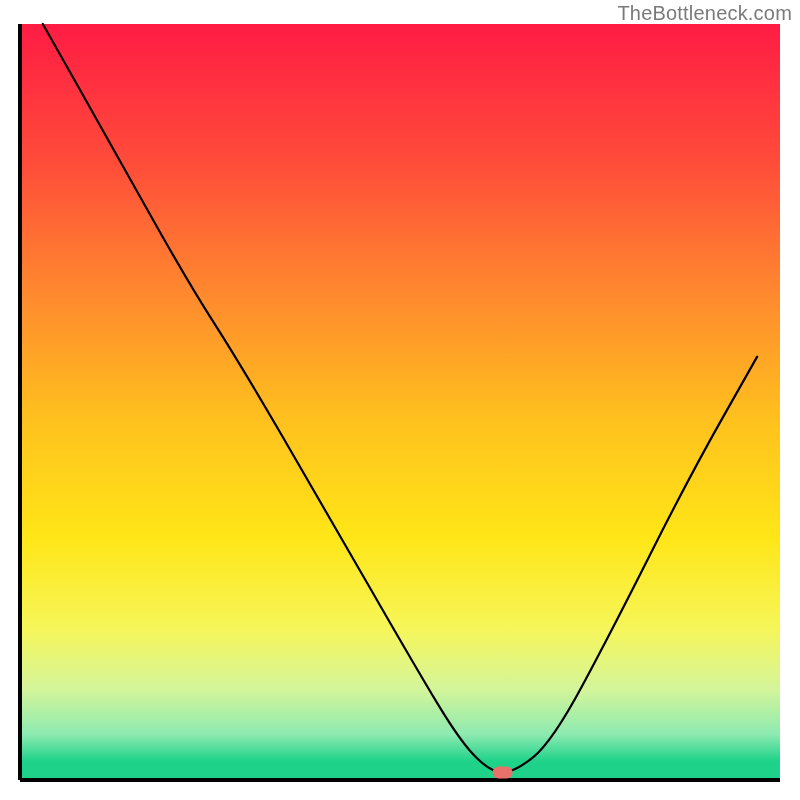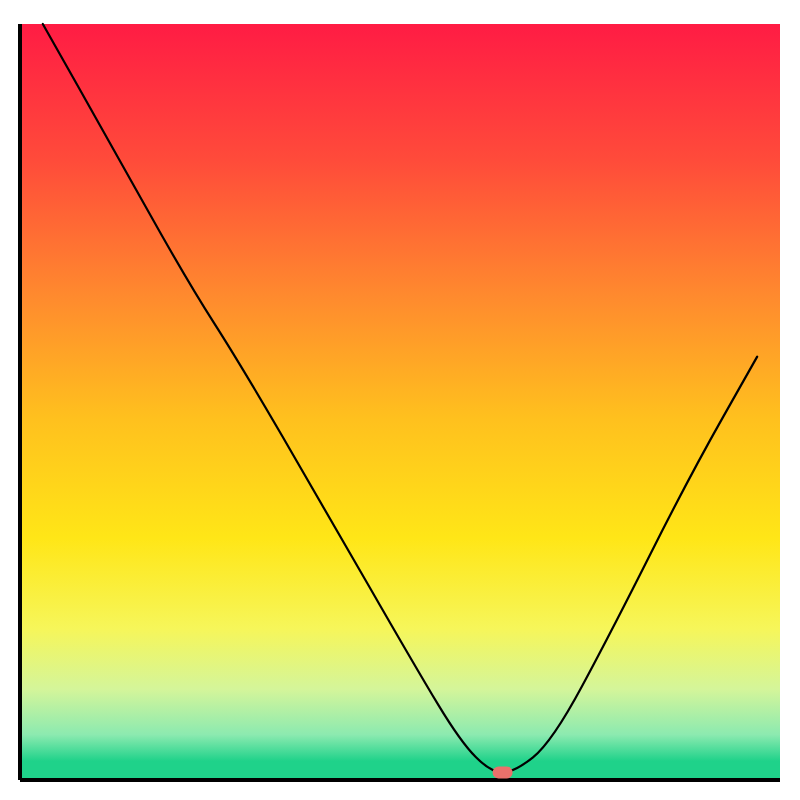--- a/index.html
+++ b/index.html
@@ -28,20 +28,21 @@
   svg {
     position: absolute;
     top: 0;
     left: 0;
   }
 </style>
 </head>
 <body>
 
 <div class="stage">
+  <div class="watermark">TheBottleneck.com</div>
   <svg id="chart-svg" width="800" height="800" viewBox="0 0 800 800">
       <defs>
         <linearGradient id="bg-grad" x1="0" y1="0" x2="0" y2="1">
           <stop offset="0%" stop-color="#ff1c44"></stop>
           <stop offset="18%" stop-color="#ff4b3a"></stop>
           <stop offset="36%" stop-color="#ff8a2e"></stop>
           <stop offset="52%" stop-color="#ffc01e"></stop>
           <stop offset="68%" stop-color="#ffe617"></stop>
           <stop offset="80%" stop-color="#f6f65a"></stop>
           <stop offset="88%" stop-color="#d4f59a"></stop>

